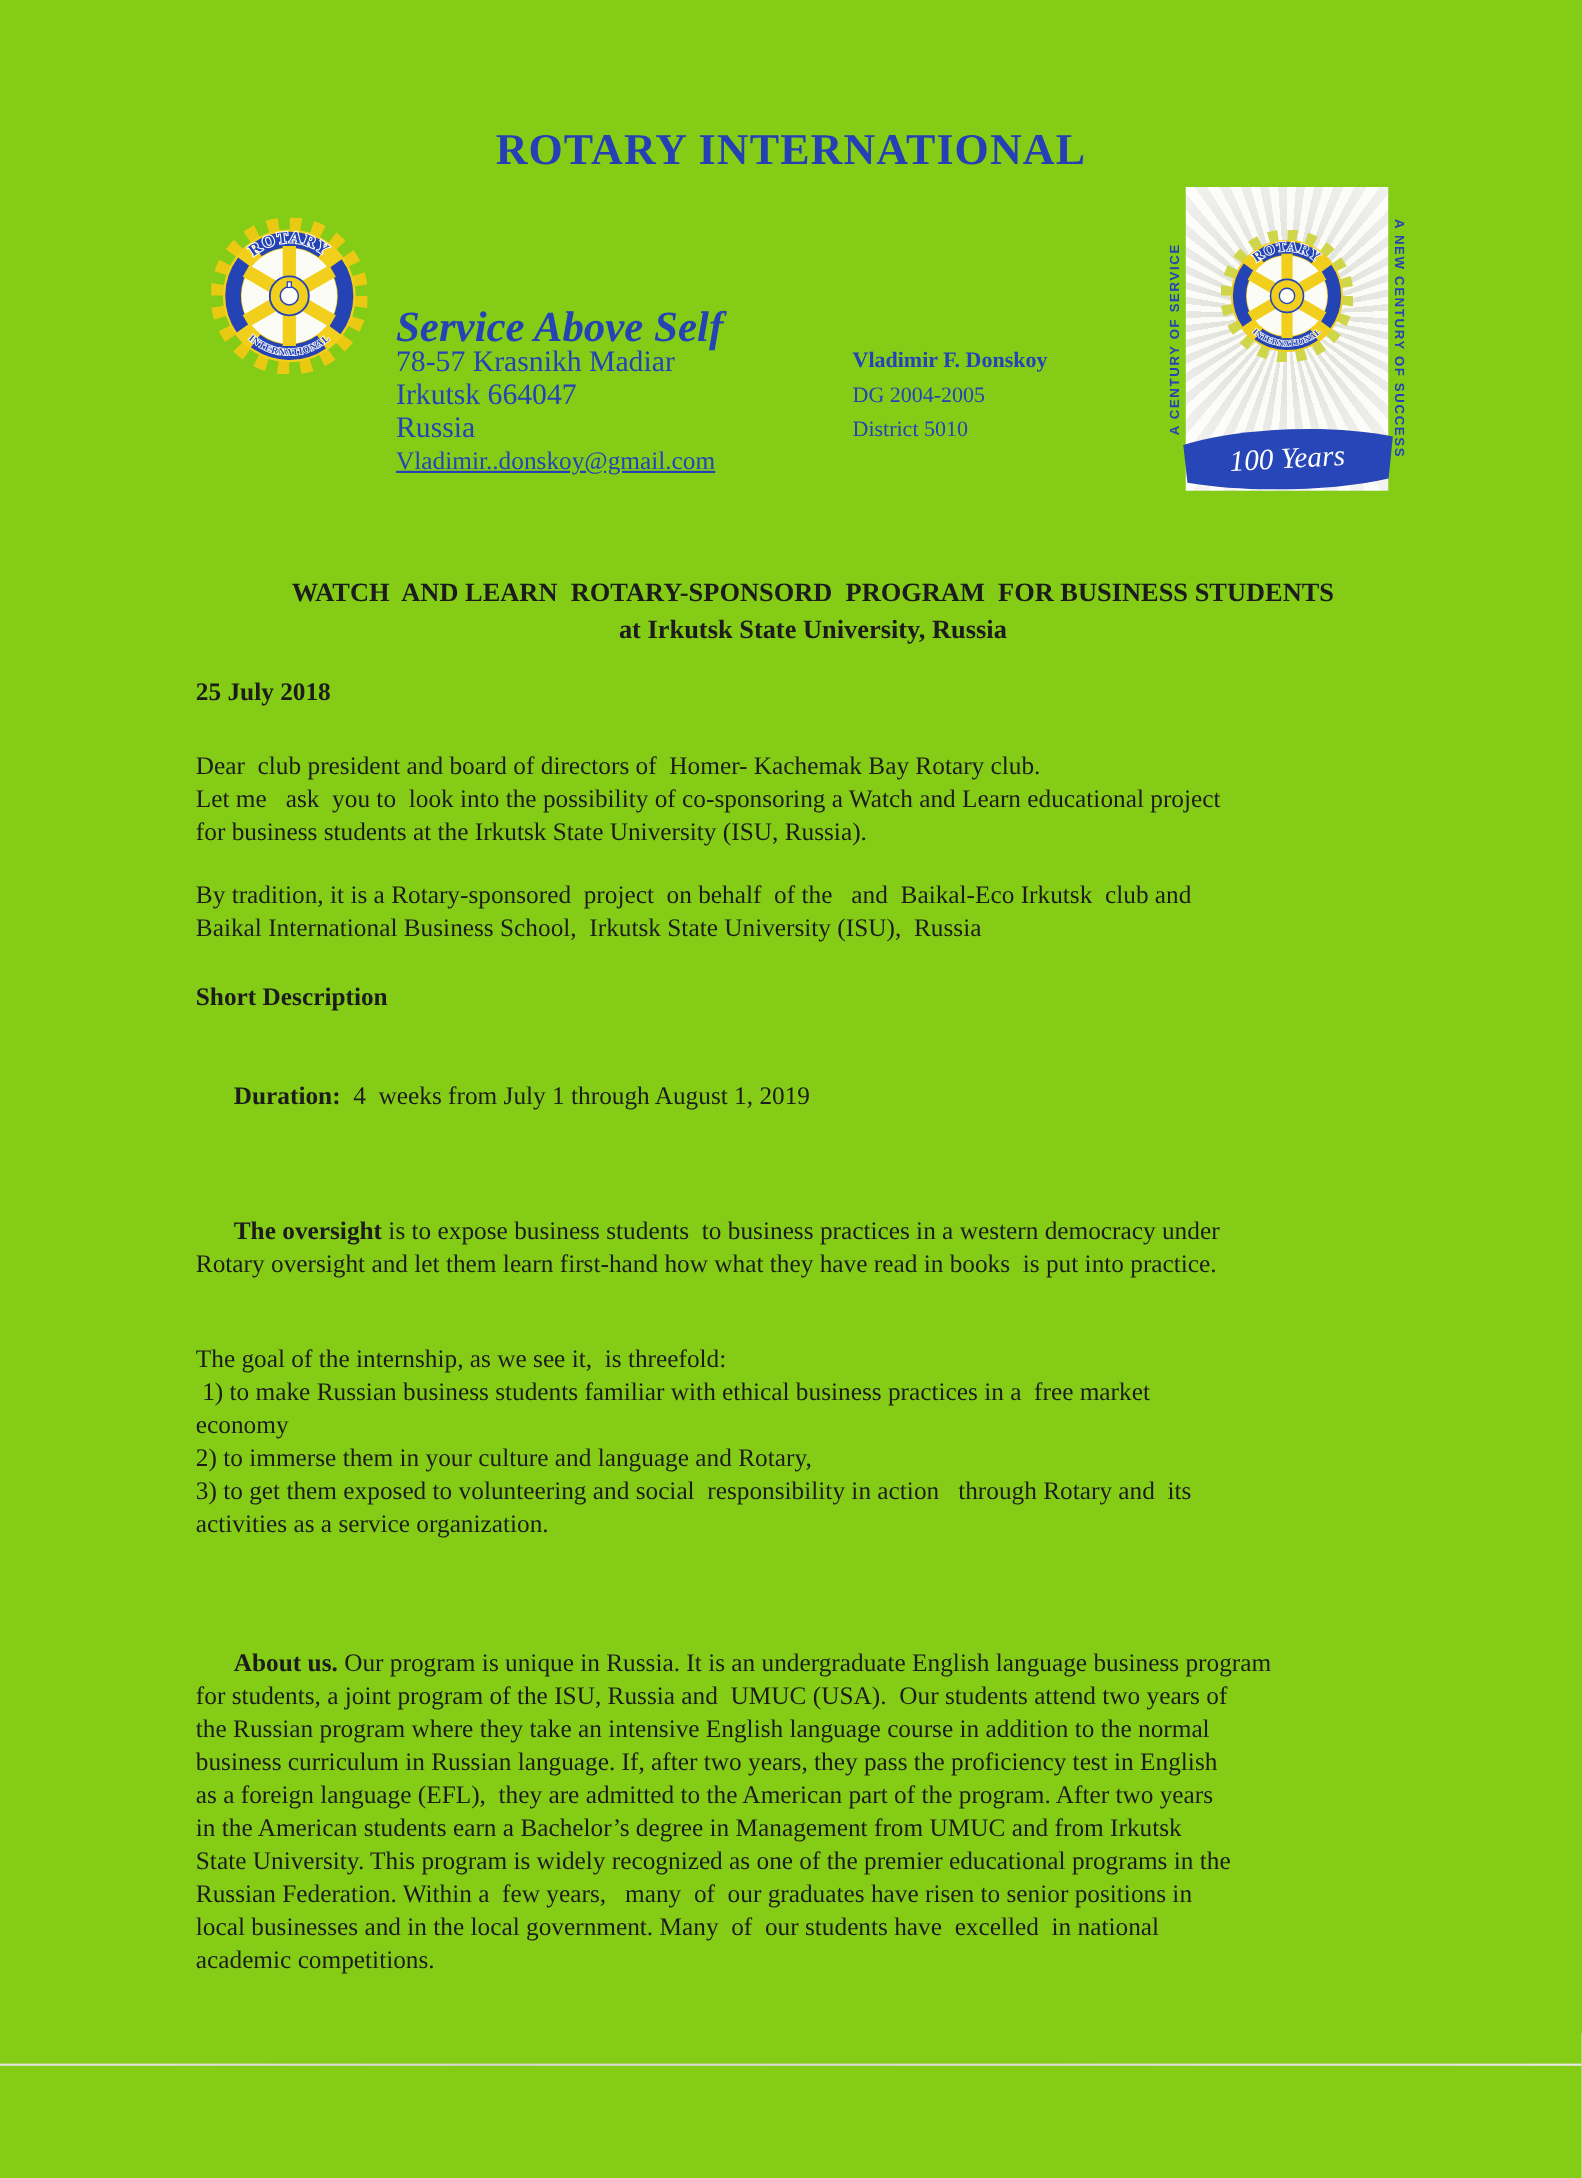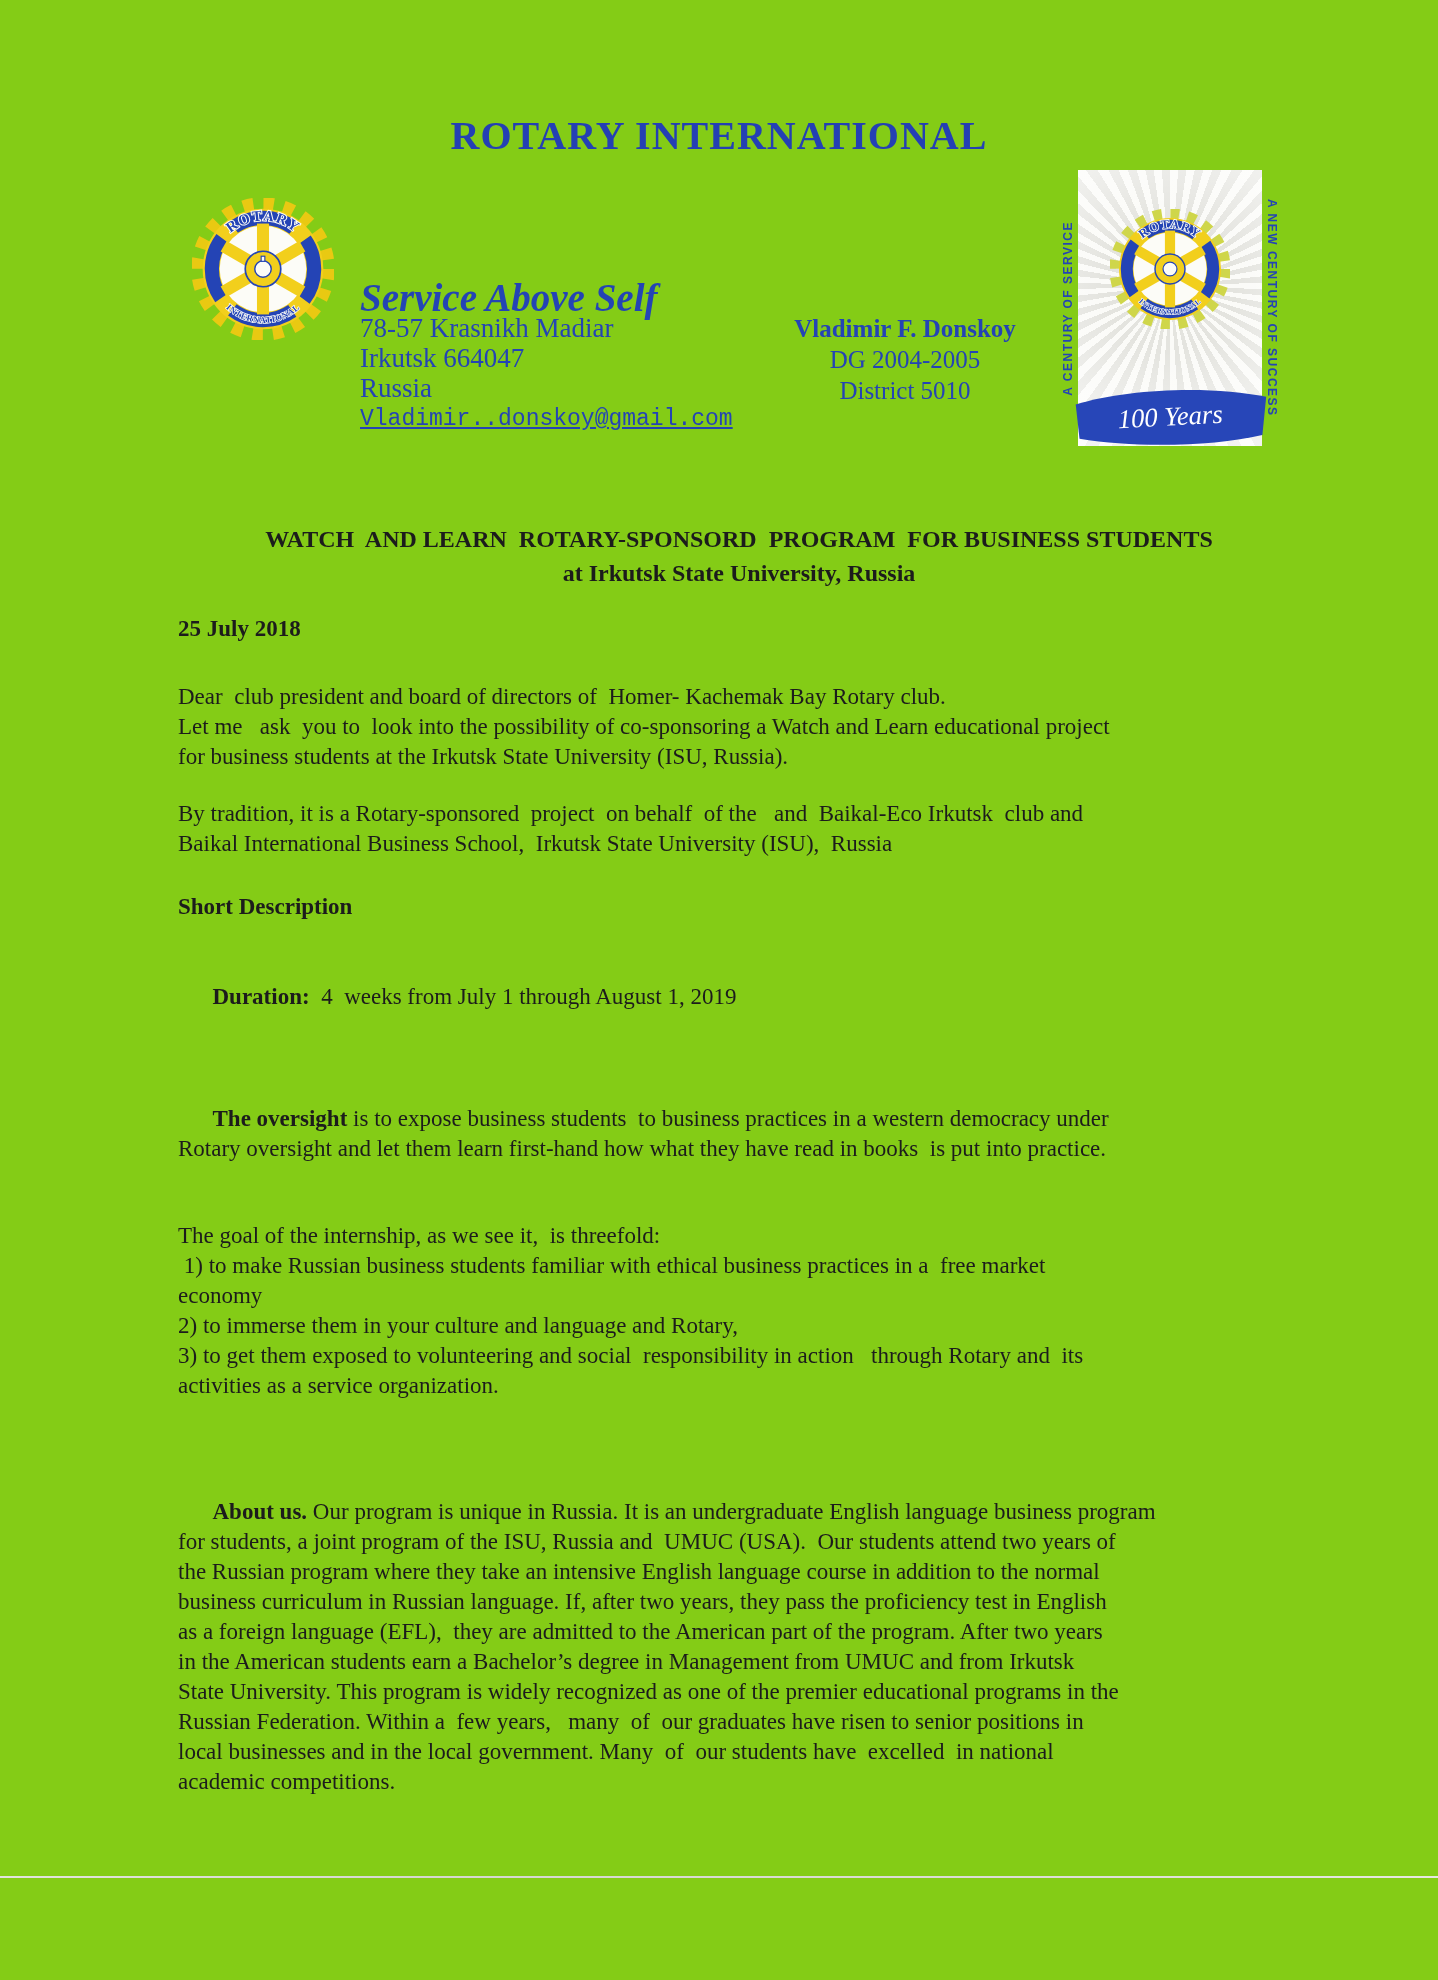--- a/index.html
+++ b/index.html
@@ -10,25 +10,25 @@
   
   .org-title {
     position:absolute; top:112px; left:0; width:100%; text-align:center;
     font-size:40px; font-weight:bold; letter-spacing:1px; color:#2440b4;
   }
   .wheel-main { position:absolute; left:192px; top:198px; width:142px; height:142px; }
   .lh-block {
     position:absolute; left:360px; top:283px; color:#2444b5; line-height:30px; font-size:27px;
   }
   .motto { font-weight:bold; font-style:italic; font-size:39px; }
-  .email-line { font-size:23px; line-height:32px;font-family:Liberation Mono, monospace; }
+  .email-line { font-size:23px; line-height:32px; }
   .email-line a { color:#2444b5; text-decoration:underline; }
   .officer-block {
-    position:absolute; left:775px; top:313px; width:260px; text-align:center;
-    color:#2444b5; font-size:25px; line-height:31px;
+    position:absolute; left:775px; top:313px; width:260px; text-align:left;
+    color:#2444b5; font-size:20px; line-height:31px;
   }
   .officer-name { font-weight:bold; }
   
   .badge { position:absolute; left:1058px; top:170px; width:224px; height:276px; display:flex; }
   .badge-side { width:20px; display:flex; align-items:center; justify-content:center; flex:0 0 20px; }
   .badge-vtext { font-size:12px; font-weight:bold; color:#2444b5; letter-spacing:1.5px;
     font-family:"Liberation Sans", sans-serif; white-space:nowrap; }
   .badge-vtext.up { writing-mode:vertical-rl; transform:rotate(180deg); }
   .badge-vtext.down { writing-mode:vertical-rl; }
   .badge-center { flex:1; position:relative;

